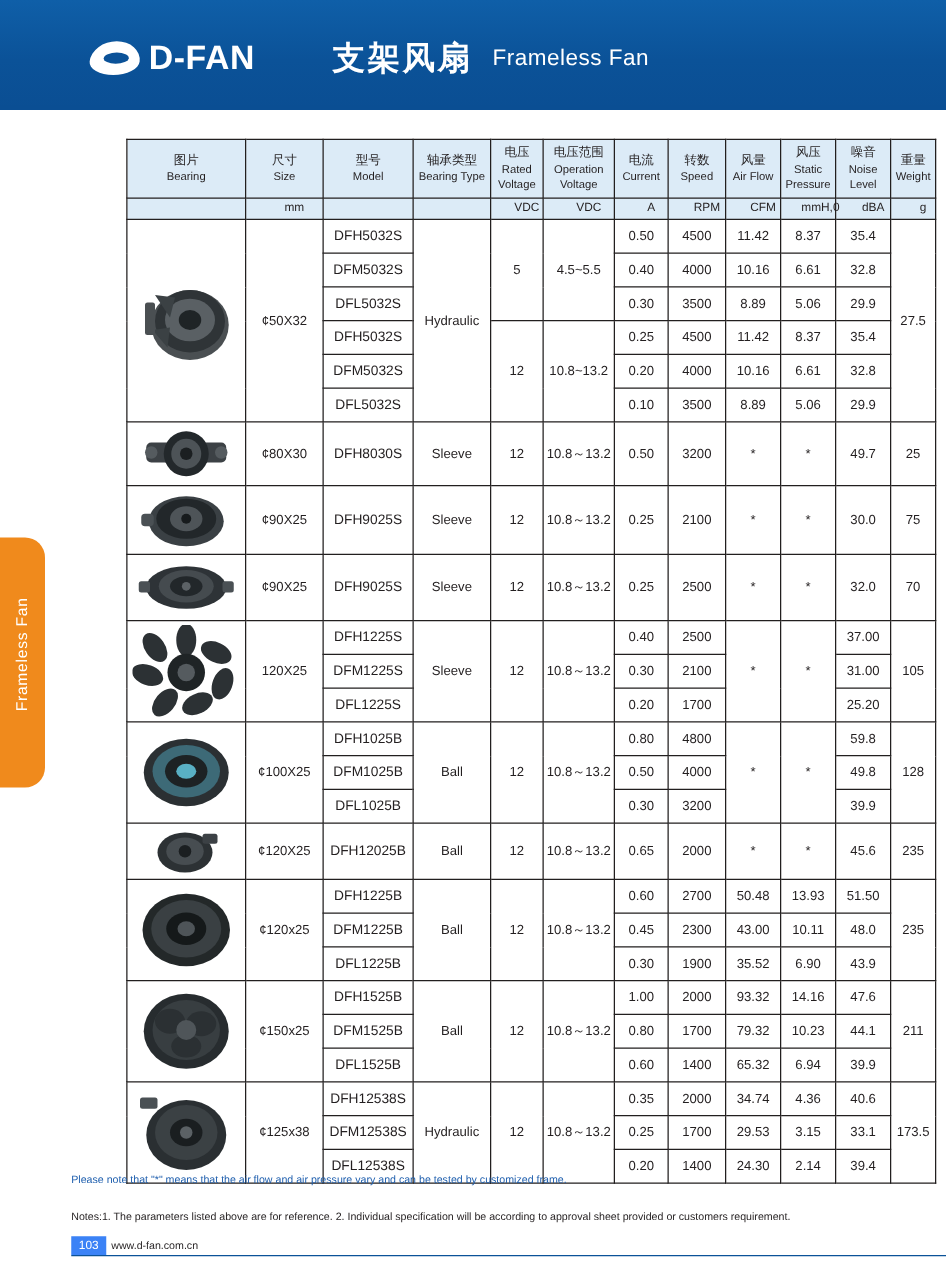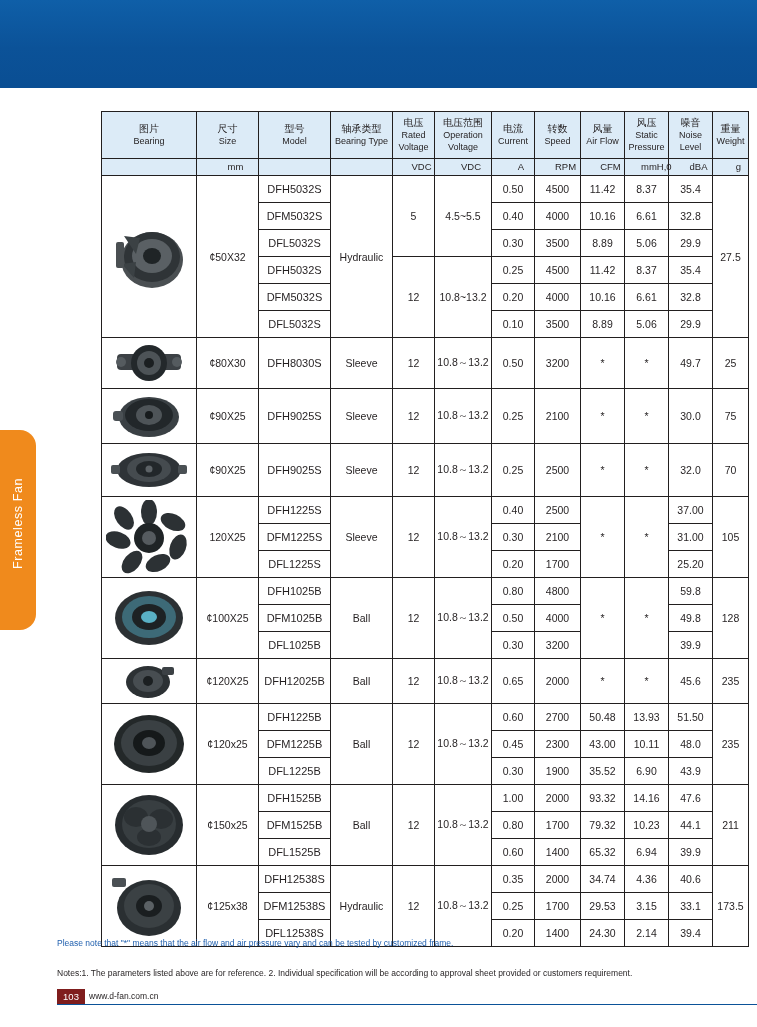--- a/index.html
+++ b/index.html
@@ -98,34 +98,42 @@
     font-size:8.5px;color:#1f5fae;
   }
   .note-black{
     position:absolute;left:57px;top:968px;width:690px;
     font-size:8.5px;color:#231f20;
   }
   .pagebar{
     position:absolute;left:57px;top:989px;width:700px;height:16px;
   }
   .pagenum{
-    position:absolute;left:0;top:0;width:28px;height:15px;background:#7f1d1d;
+    position:absolute;left:0;top:0;width:28px;height:15px;background:#3b82f6;
     color:#ffffff;font-size:9.5px;text-align:center;line-height:15px;
   }
   .pagesite{
     position:absolute;left:32px;top:2px;font-size:8.5px;color:#231f20;
   }
   .footline{
     position:absolute;left:0;top:15px;width:700px;height:1px;background:#0b5298;
   }
 </style>
 </head>
 <body>
 
 <div class="header">
+  <div class="header-inner">
+    <div class="logo-wrap">
+      <div class="logo-mark"></div>
+      <div class="logo-text">D-FAN</div>
+    </div>
+    <div class="title-cn">支架风扇</div>
+    <div class="title-en">Frameless Fan</div>
+  </div>
   <div class="header-rule"></div>
 </div>
 
 <div class="sidetab">
   <span>Frameless Fan</span>
 </div>
 
 <div class="table-wrap">
   <table>
     <colgroup>

